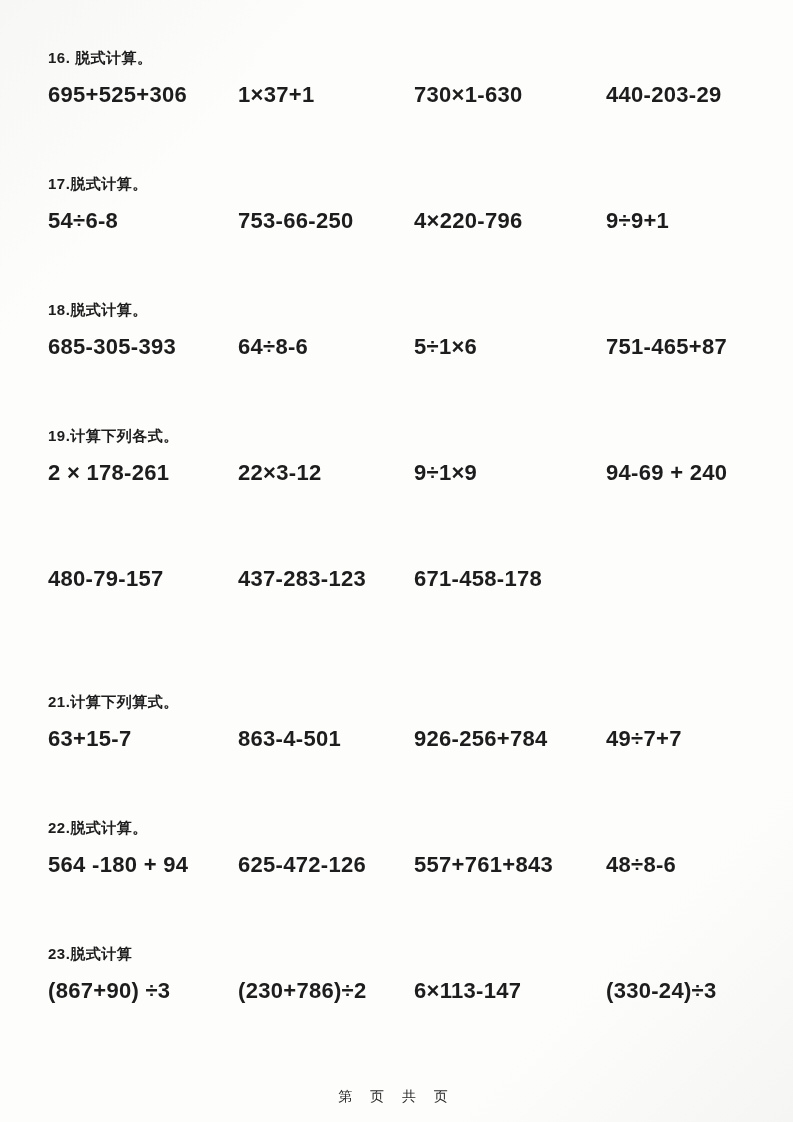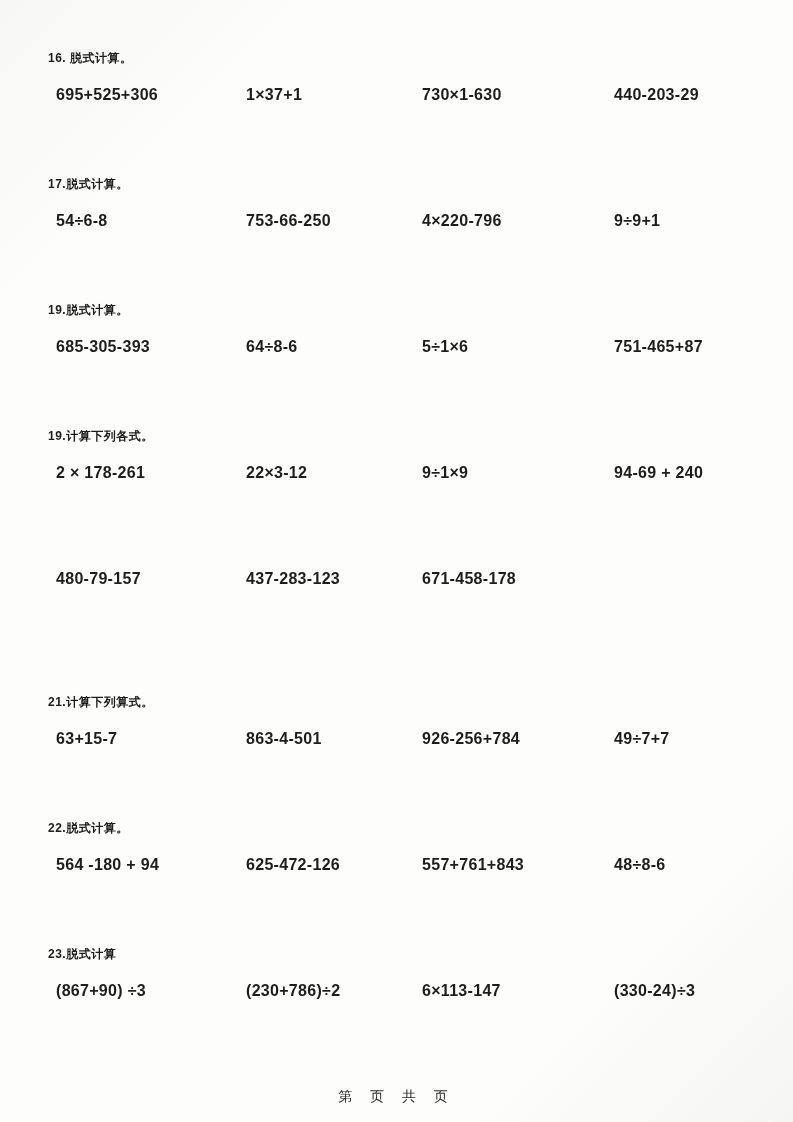--- a/index.html
+++ b/index.html
@@ -16,38 +16,37 @@
     font-family: "Liberation Sans", "DejaVu Sans", sans-serif;
     color: #1d1d1d;
     overflow: hidden;
     box-sizing: border-box;
     padding: 48px 40px 0 48px;
   }
   .section {
     height: 126px;
   }
   .section-heading {
-    font-size: 12px;
+    font-size: 15px;
     line-height: 20px;
     font-weight: bold;
     letter-spacing: 0.5px;
     margin: 0;
   }
   .expr-row {
     display: grid;
     grid-template-columns: 190px 176px 192px 1fr;
     margin-top: 14px;
   }
   .expr {
-    font-size: 16px;
+    font-size: 22px;
     line-height: 25px;
     font-weight: 600;
     letter-spacing: 0.3px;
     white-space: nowrap;
-    margin-left: 8px;
   }
   .footer {
     position: absolute;
     left: 0;
     bottom: 16px;
     width: 100%;
     text-align: center;
     font-size: 14px;
     letter-spacing: 7px;
     color: #2a2a2a;
@@ -73,21 +72,21 @@
     <div class="section-heading">17.脱式计算。</div>
     <div class="expr-row">
       <span class="expr">54÷6-8</span>
       <span class="expr">753-66-250</span>
       <span class="expr">4×220-796</span>
       <span class="expr">9÷9+1</span>
     </div>
   </div>
 
   <div class="section">
-    <div class="section-heading">19.脱式计算。</div>
+    <div class="section-heading">18.脱式计算。</div>
     <div class="expr-row">
       <span class="expr">685-305-393</span>
       <span class="expr">64÷8-6</span>
       <span class="expr">5÷1×6</span>
       <span class="expr">751-465+87</span>
     </div>
   </div>
 
   <div class="section">
     <div class="section-heading">19.计算下列各式。</div>

